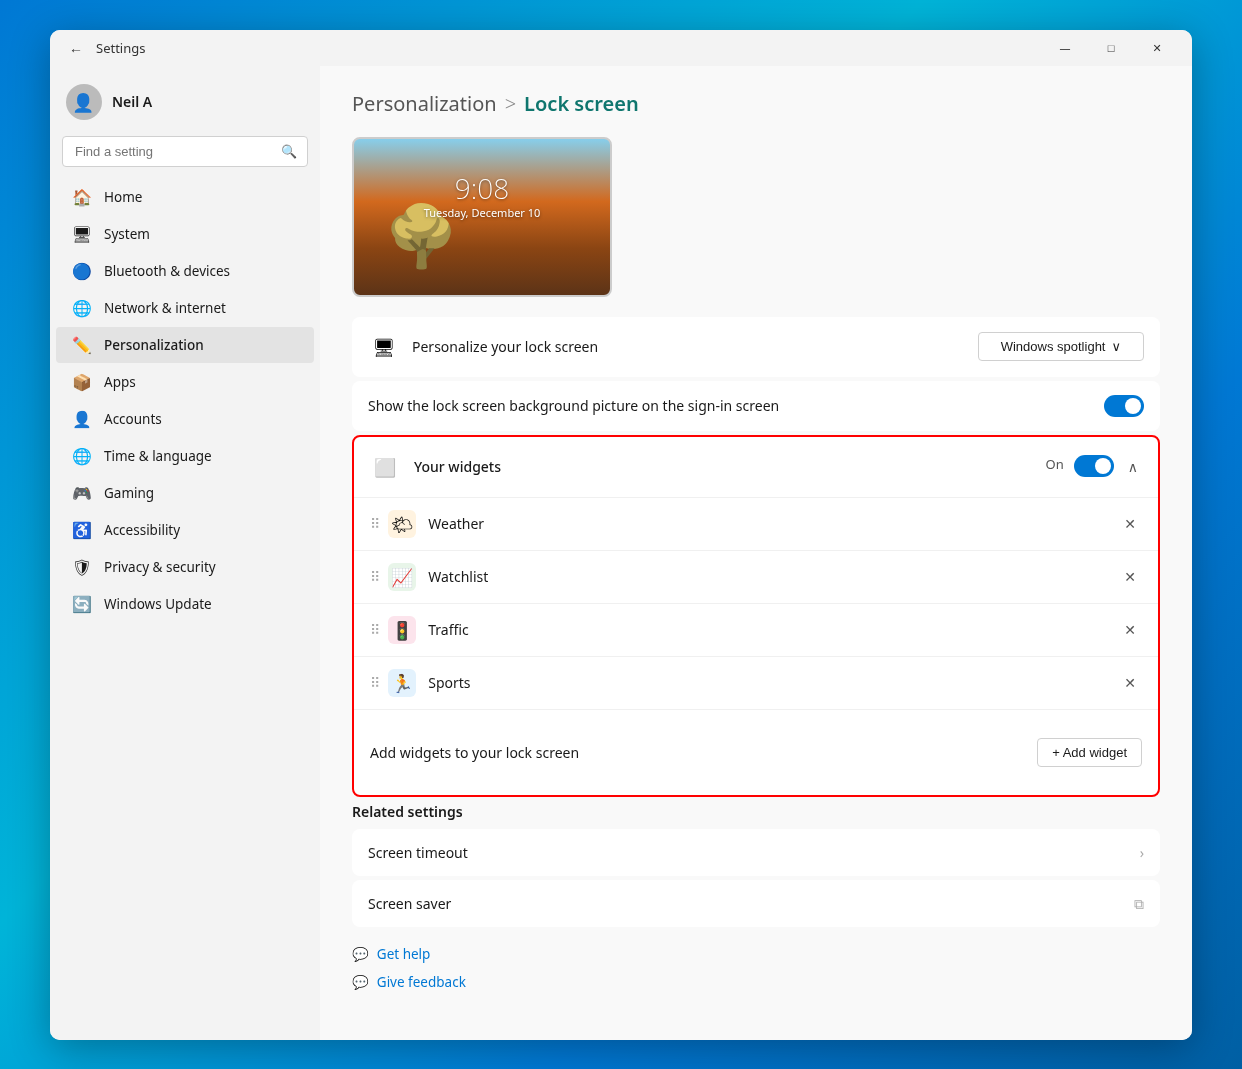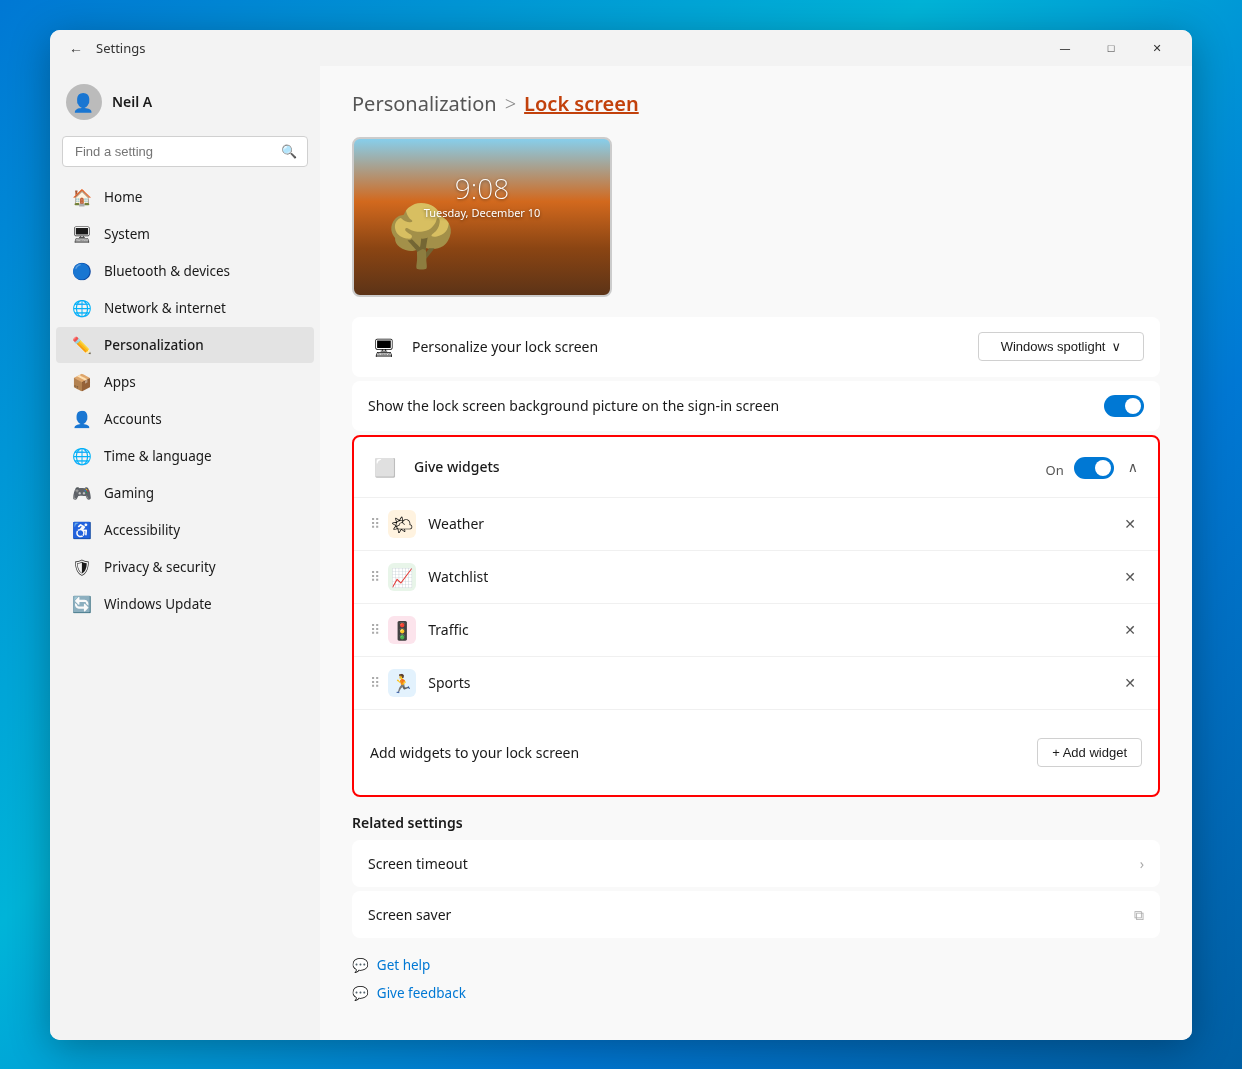--- a/index.html
+++ b/index.html
@@ -146,21 +146,21 @@
       font-weight: 600;
       color: #1a1a1a;
       margin-bottom: 20px;
     }
     .breadcrumb-parent {
       color: #555;
       font-weight: 400;
       cursor: pointer;
     }
     .breadcrumb-sep { color: #888; font-weight: 300; }
-    .breadcrumb-current { color: #c2410c; font-weight: 600; text-decoration: underline; }
+    .breadcrumb-current { color: #0f766e; font-weight: 600; }
     
     .lock-preview {
       width: 260px;
       height: 160px;
       border-radius: 8px;
       overflow: hidden;
       margin-bottom: 20px;
       position: relative;
       background: linear-gradient(180deg, #87ceeb 0%, #d2691e 40%, #8b4513 70%, #5c3317 100%);
       border: 2px solid #ccc;
@@ -276,21 +276,21 @@
       color: #1a1a1a;
       font-weight: 500;
     }
     .widgets-header-sub {
       font-size: 12px;
       color: #777;
       margin-top: 1px;
     }
     .widgets-controls {
       display: flex;
-      align-items: flex-end;
+      align-items: flex-start;
       gap: 10px;
     }
     .on-label {
       font-size: 13px;
       color: #555;
     }
     .chevron-btn {
       background: none;
       border: none;
       cursor: pointer;
@@ -352,21 +352,21 @@
       padding: 6px 14px;
       font-size: 13px;
       cursor: pointer;
       color: #1a1a1a;
     }
     
     .section-title {
       font-size: 14px;
       font-weight: 600;
       color: #1a1a1a;
-      margin: 16px 0 8px 0;
+      margin: 5px 0 8px 0;
     }
     .related-row {
       display: flex;
       align-items: center;
       background: white;
       border-radius: 8px;
       padding: 14px 16px;
       margin-bottom: 4px;
       cursor: pointer;
     }
@@ -525,21 +525,21 @@
           <span class="settings-row-label">Show the lock screen background picture on the sign-in screen</span>
           <div class="toggle"></div>
         </div>
       </div>
 
       <div class="widgets-section">
 
         <div class="widgets-header">
           <div class="widgets-header-icon">⬜</div>
           <div class="widgets-header-text">
-            <div class="widgets-header-title">Give widgets</div>
+            <div class="widgets-header-title">Your widgets</div>
           </div>
           <div class="widgets-controls">
             <span class="on-label">On</span>
             <div class="toggle"></div>
             <button class="chevron-btn">∧</button>
           </div>
         </div>
 
         <div id="widget-items-container">
             <div class="widget-item">

